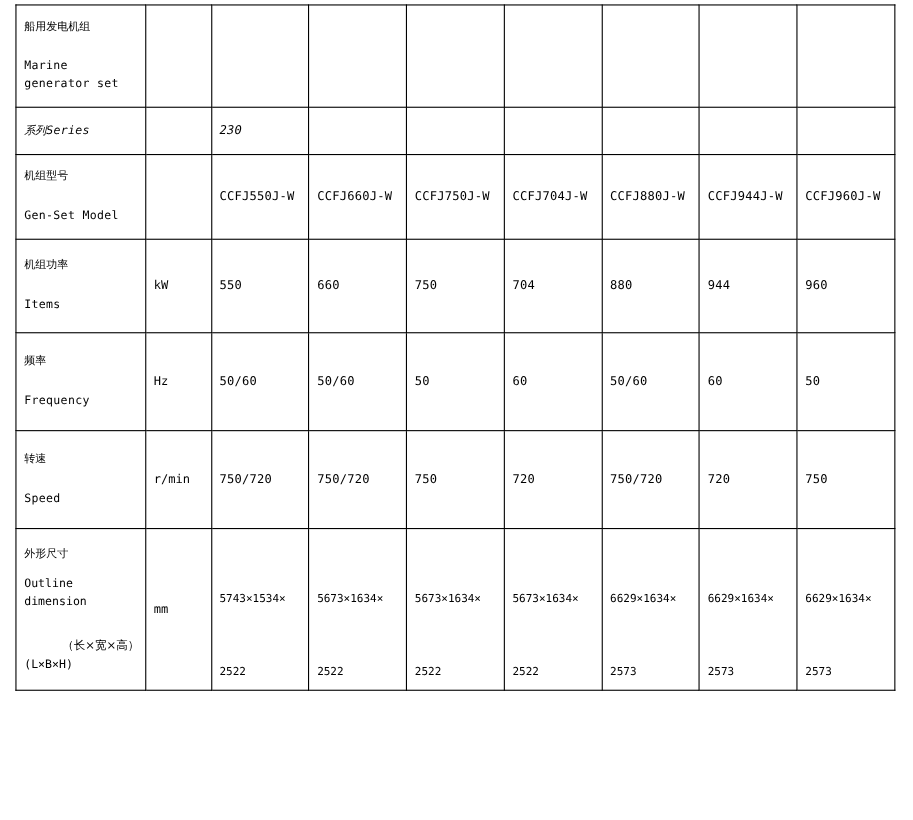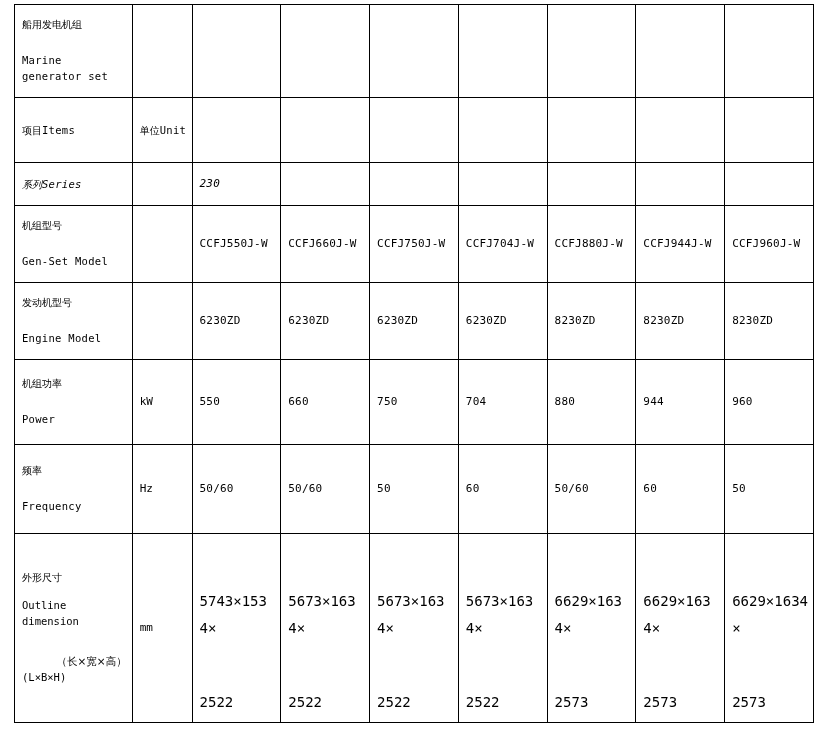--- a/index.html
+++ b/index.html
@@ -68,21 +68,21 @@
   tr.r-power td    { height: 72px; }
   tr.r-freq td     { height: 76px; }
   tr.r-speed td    { height: 76px; }
   tr.r-dim td      { height: 134px; }
   td.unit-mono {
     font-family: "DejaVu Sans Mono", monospace;
     font-size: 10.5px;
   }
   .dim-line {
     font-family: "DejaVu Sans Mono", monospace;
-    font-size: 14px;
+    font-size: 10px;
     line-height: 1.9;
     margin-top: 48px;
   }
   .small-cn {
     font-family: "DejaVu Sans", sans-serif;
     font-size: 10.5px;
     display: block;
     text-align: right;
   }
   .outline-en {
@@ -120,35 +120,20 @@
         <td></td>
         <td></td>
         <td></td>
         <td></td>
         <td></td>
         <td></td>
         <td></td>
         <td></td>
       </tr>
 
-      <tr class="r-header">
-        <td>
-          <span class="cn" style="display:inline">项目</span><span class="en" style="display:inline">Items</span>
-        </td>
-        <td>
-          <span class="cn" style="display:inline">单位</span><span class="en" style="display:inline">Unit</span>
-        </td>
-        <td></td>
-        <td></td>
-        <td></td>
-        <td></td>
-        <td></td>
-        <td></td>
-        <td></td>
-      </tr>
 
       <tr class="r-series">
         <td>
           <span class="cn" style="display:inline">系列</span><span class="en" style="display:inline">Series</span>
         </td>
         <td></td>
         <td class="val">230</td>
         <td></td>
         <td></td>
         <td></td>
@@ -165,39 +150,25 @@
         <td class="unit-mono"></td>
         <td class="val">CCFJ550J-W</td>
         <td class="val">CCFJ660J-W</td>
         <td class="val">CCFJ750J-W</td>
         <td class="val">CCFJ704J-W</td>
         <td class="val">CCFJ880J-W</td>
         <td class="val">CCFJ944J-W</td>
         <td class="val">CCFJ960J-W</td>
       </tr>
 
-      <tr class="r-engine">
-        <td class="cell-stack">
-          <span class="cn">发动机型号</span>
-          <span class="en">Engine Model</span>
-        </td>
-        <td class="unit-mono"></td>
-        <td class="val">6230ZD</td>
-        <td class="val">6230ZD</td>
-        <td class="val">6230ZD</td>
-        <td class="val">6230ZD</td>
-        <td class="val">8230ZD</td>
-        <td class="val">8230ZD</td>
-        <td class="val">8230ZD</td>
-      </tr>
 
       <tr class="r-power">
         <td class="cell-stack">
           <span class="cn">机组功率</span>
-          <span class="en">Power</span>
+          <span class="en">Items</span>
         </td>
         <td class="unit-mono">kW</td>
         <td class="val">550</td>
         <td class="val">660</td>
         <td class="val">750</td>
         <td class="val">704</td>
         <td class="val">880</td>
         <td class="val">944</td>
         <td class="val">960</td>
       </tr>
@@ -210,20 +181,34 @@
         <td class="unit-mono">Hz</td>
         <td class="val">50/60</td>
         <td class="val">50/60</td>
         <td class="val">50</td>
         <td class="val">60</td>
         <td class="val">50/60</td>
         <td class="val">60</td>
         <td class="val">50</td>
       </tr>
 
+      <tr class="r-speed">
+        <td class="cell-stack">
+          <span class="cn">转速</span>
+          <span class="en">Speed</span>
+        </td>
+        <td class="unit-mono">r/min</td>
+        <td class="val">750/720</td>
+        <td class="val">750/720</td>
+        <td class="val">750</td>
+        <td class="val">720</td>
+        <td class="val">750/720</td>
+        <td class="val">720</td>
+        <td class="val">750</td>
+      </tr>
 
       <tr class="r-dim">
         <td class="item-top">
           <span class="cn" style="margin-bottom:12px">外形尺寸</span>
           <span class="outline-en" style="margin-bottom:24px">Outline dimension</span>
           <span class="small-cn">（长×宽×高）</span>
           <span class="outline-en">(L×B×H)</span>
         </td>
         <td class="unit-mono dim-cell">mm</td>
         <td class="dim-cell">

